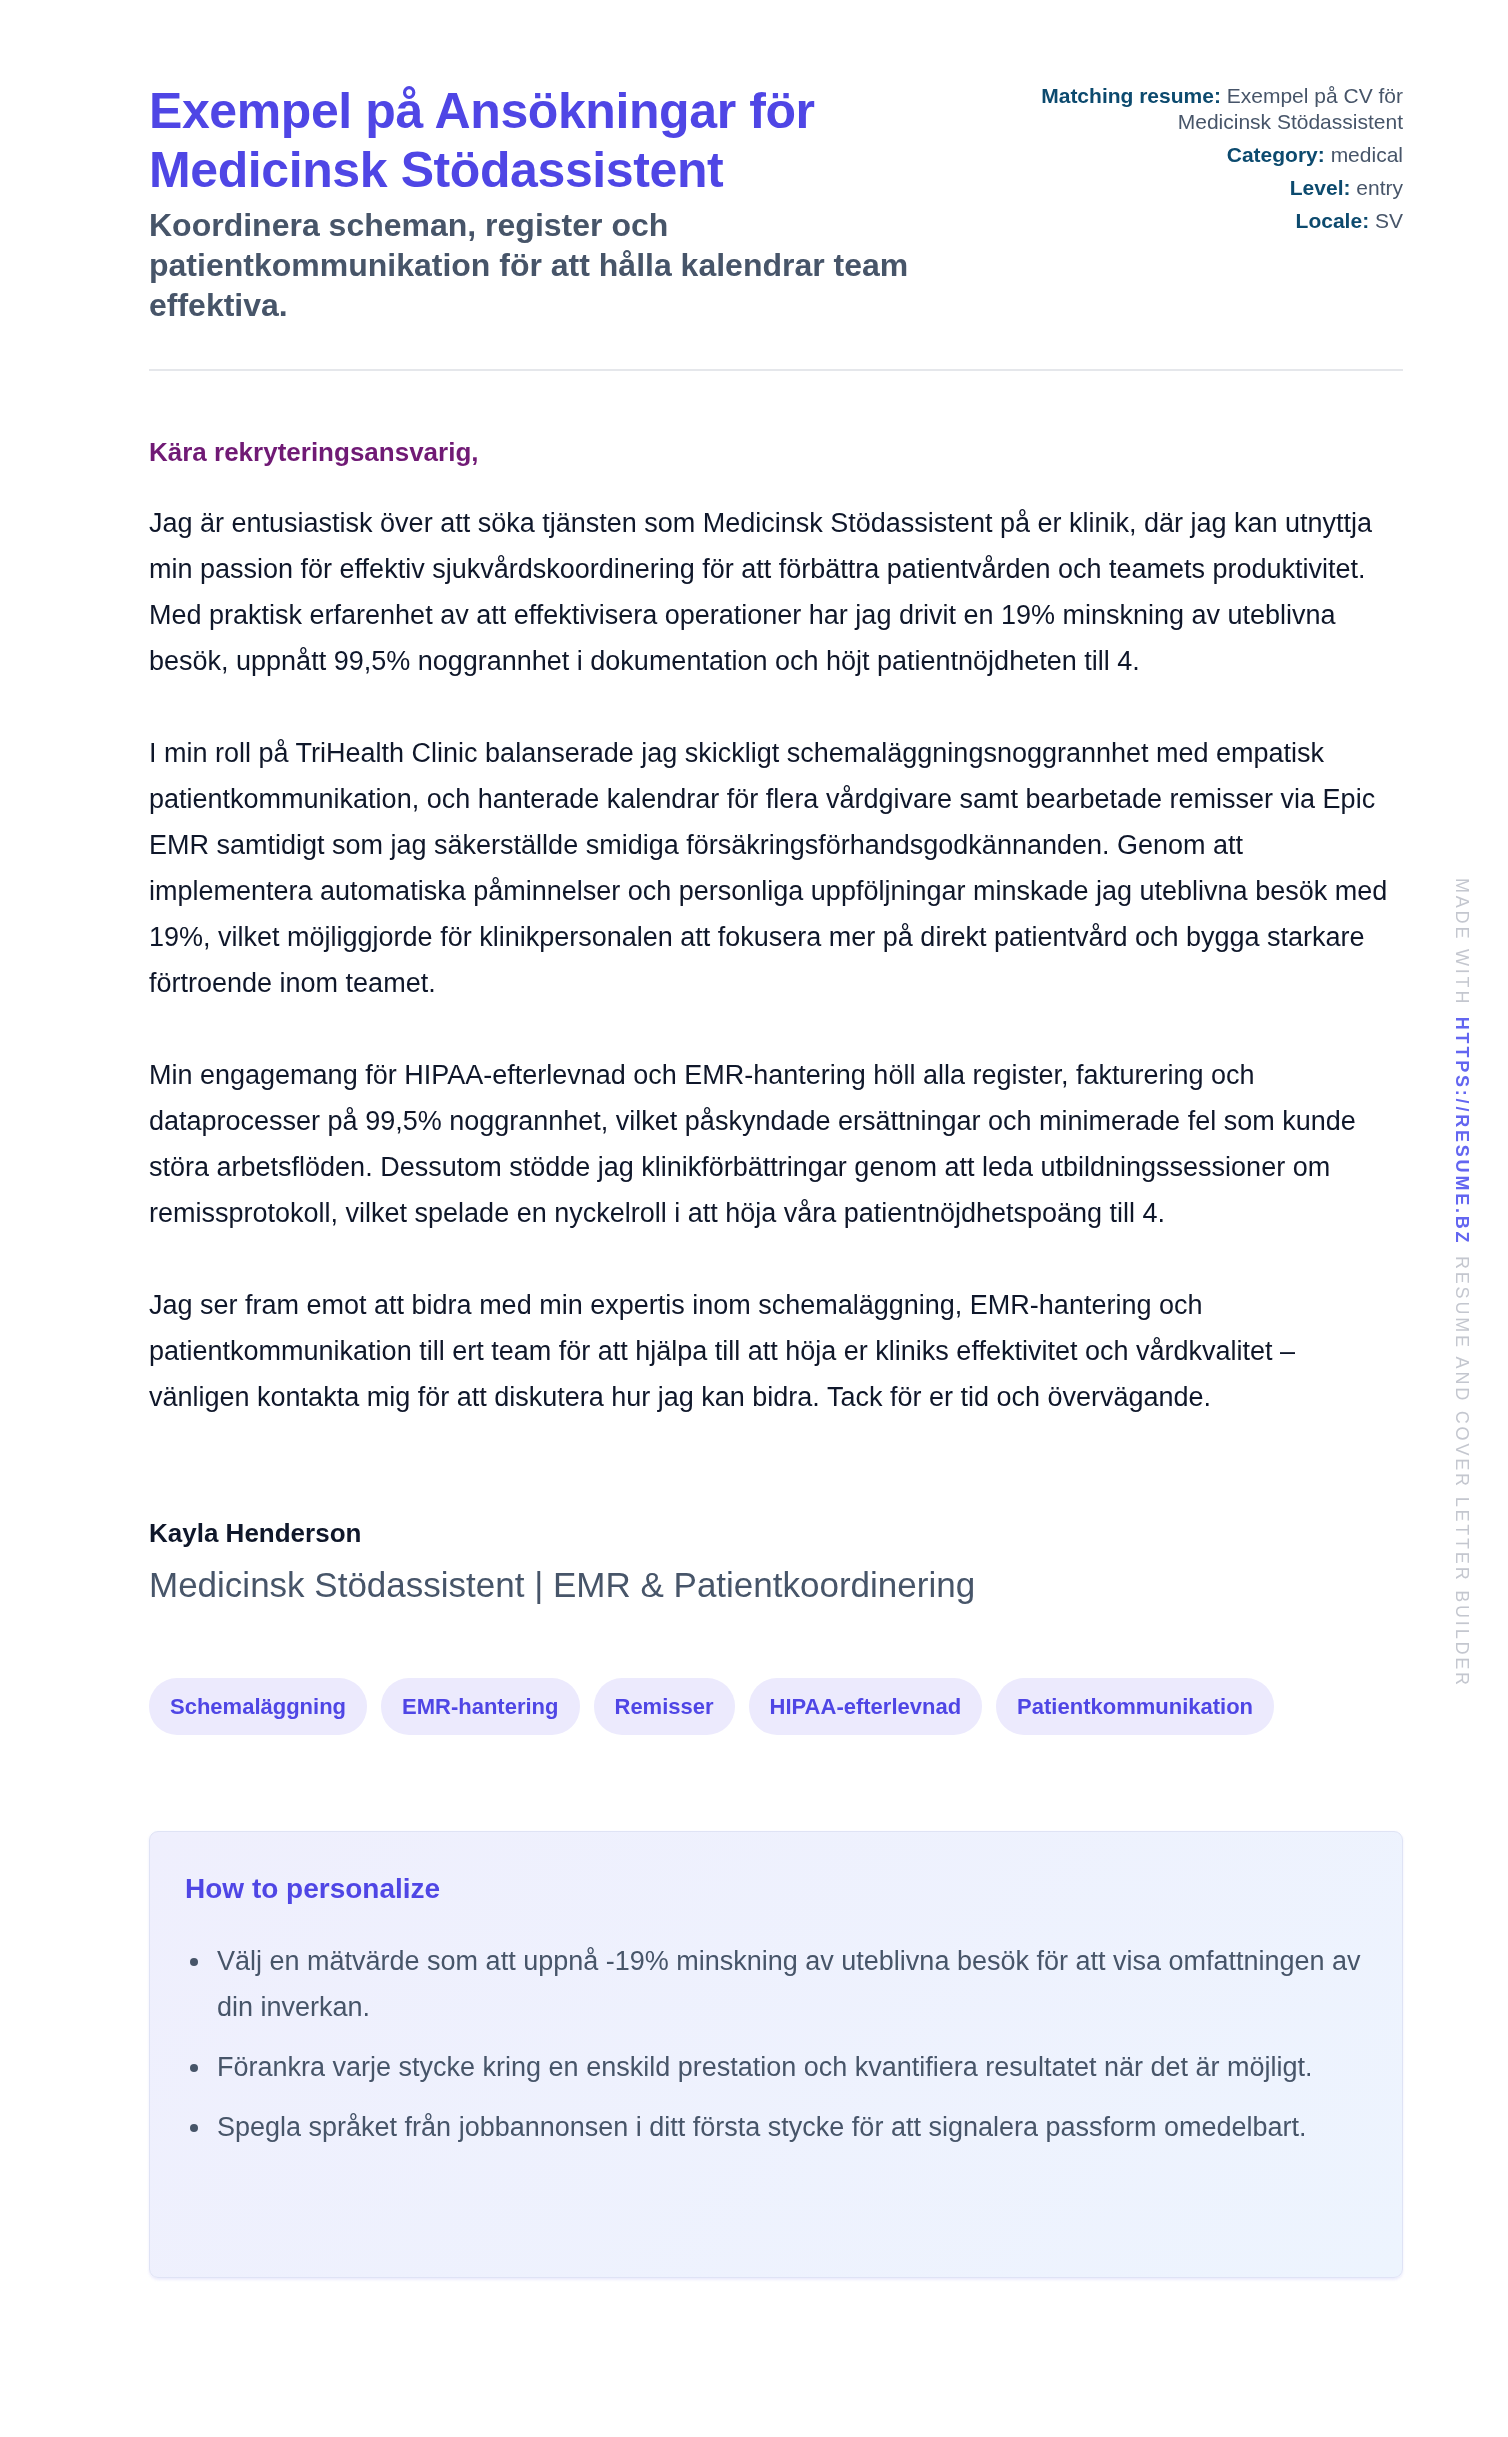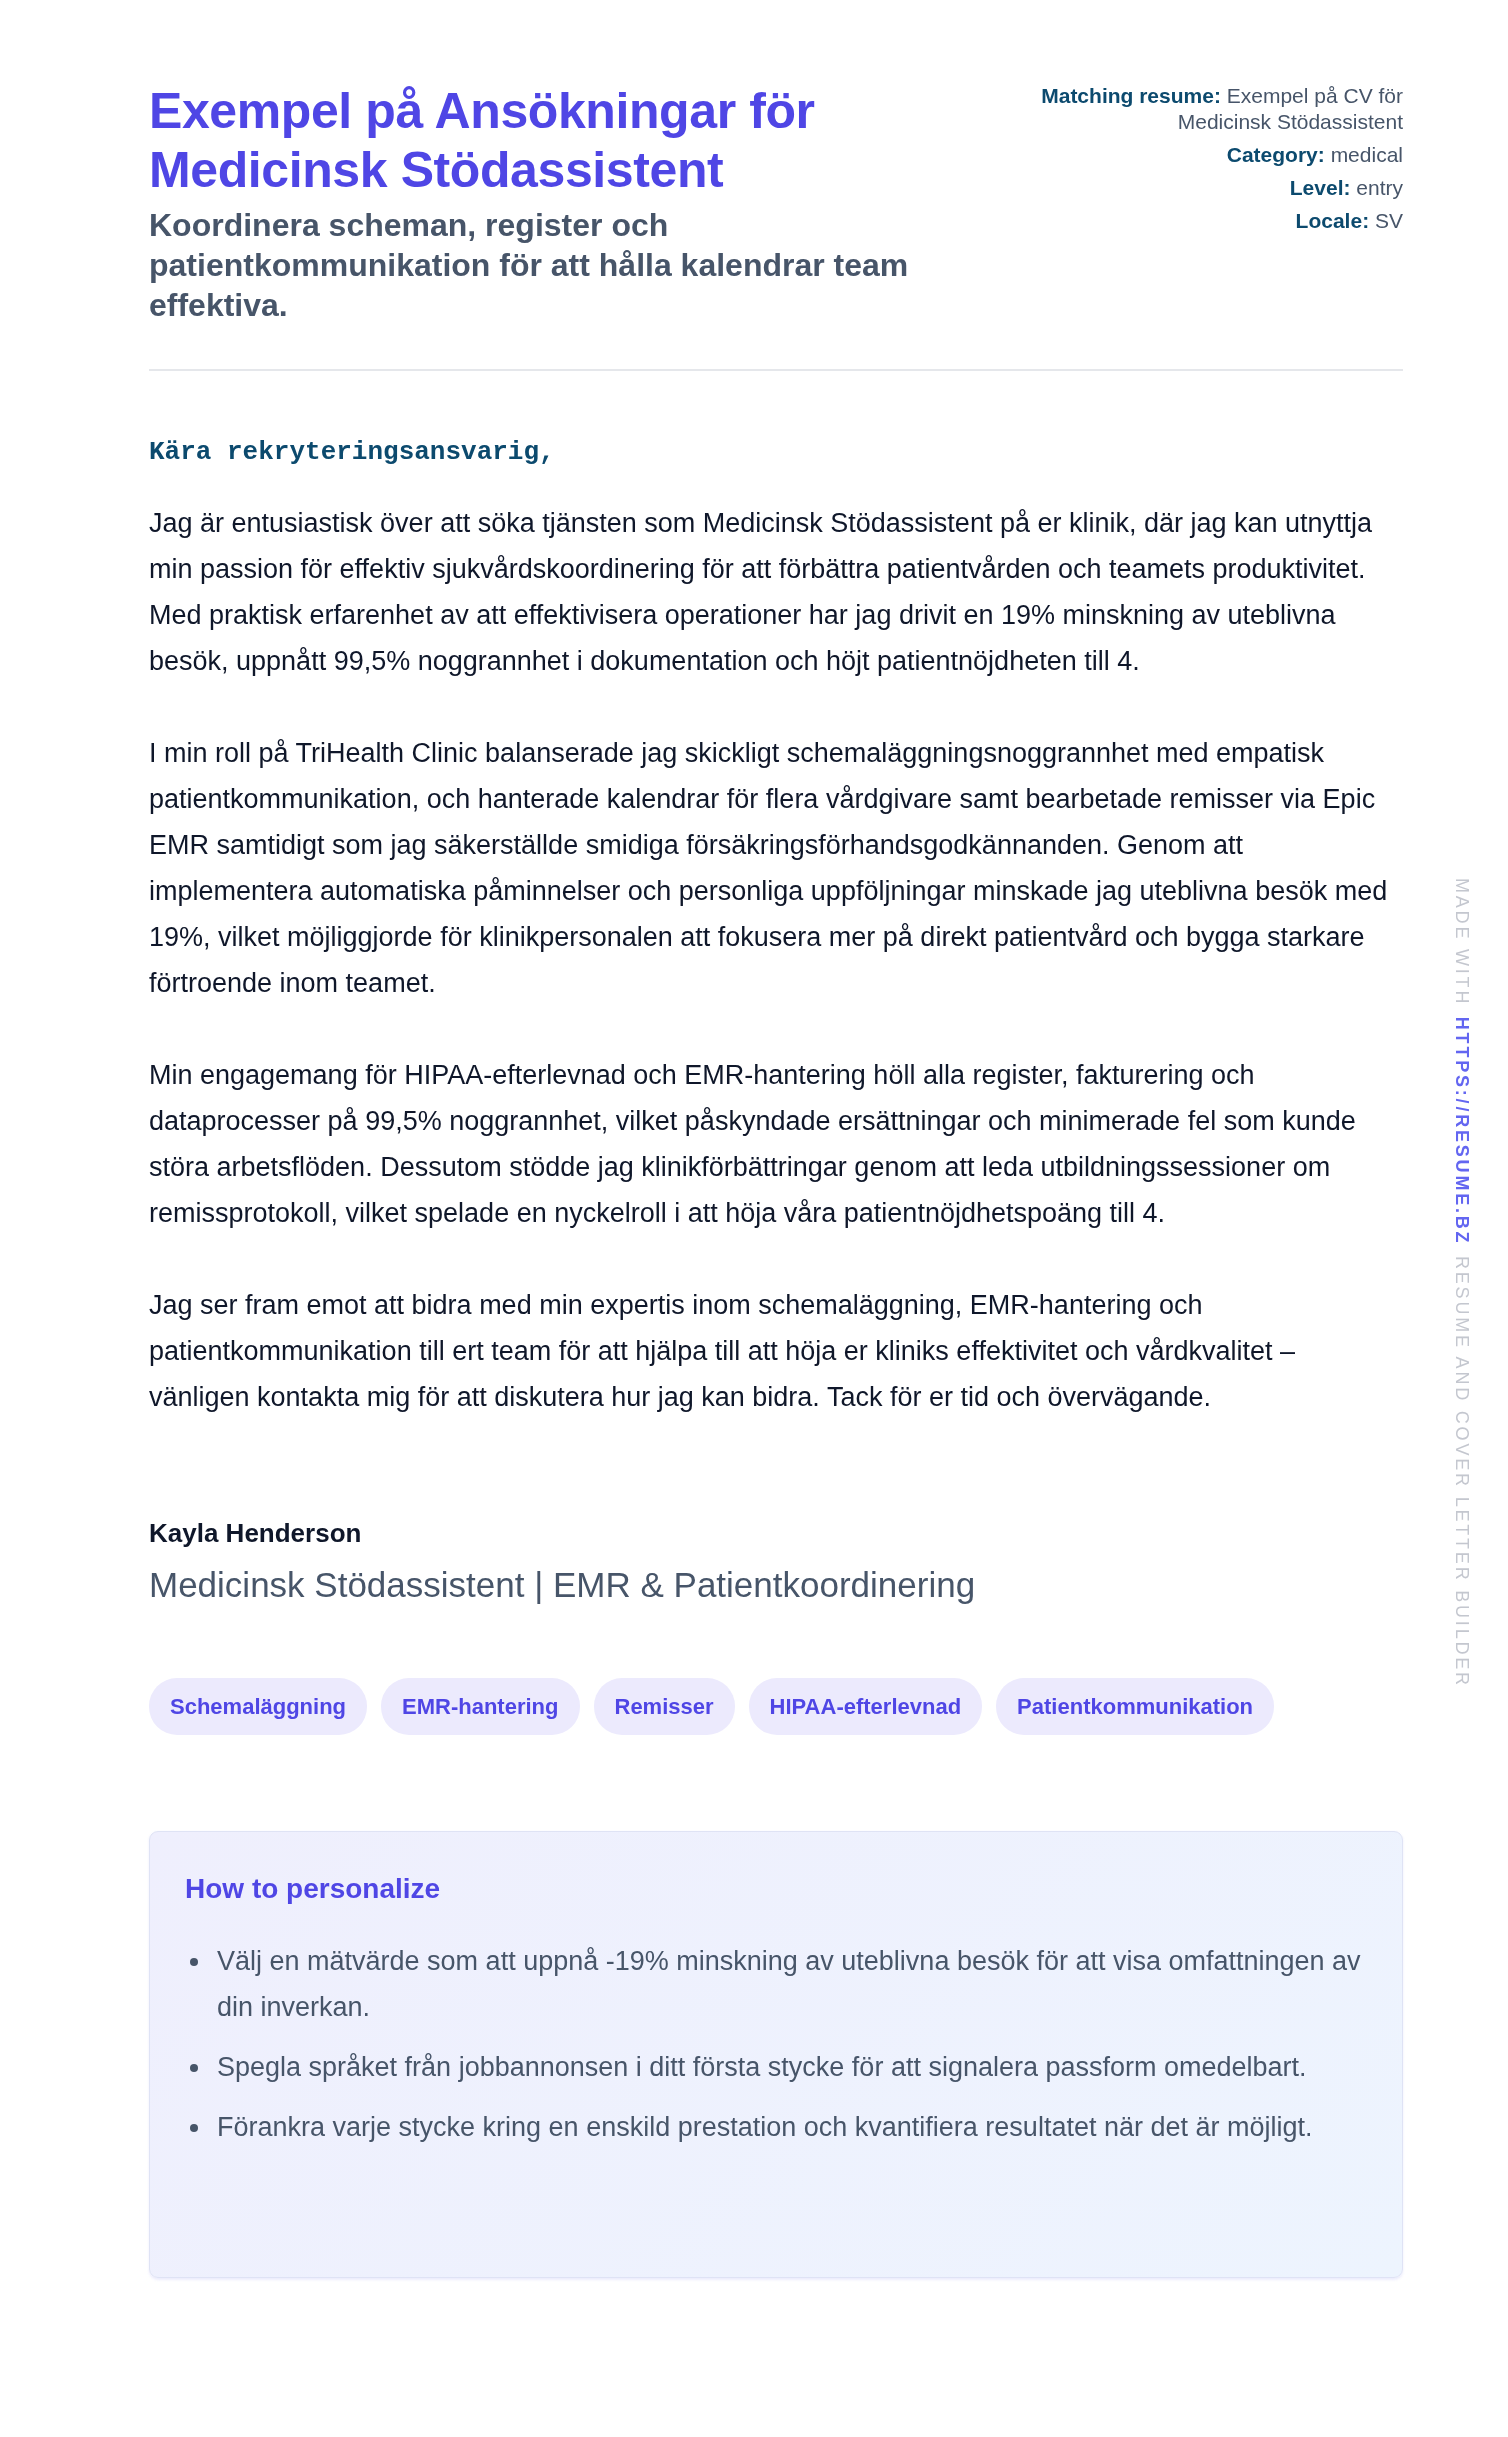--- a/index.html
+++ b/index.html
@@ -70,22 +70,21 @@
       right: 0;
       bottom: 0;
       height: 1.8px;
       background: #e5e7eb;
     }
     .greeting {
       margin: 64px 0 0 0;
       font-size: 26px;
       line-height: 35px;
       font-weight: 700;
-      color: #0c4a6e;
-      font-family: Liberation Mono, monospace;
+      color: #701a75;
     }
     .body-para {
       margin: 30px 0 0 0;
       font-size: 27px;
       line-height: 46px;
       color: #0f172a;
       width: 1254px;
     }
     .body-para + .body-para {
       margin-top: 46px;
@@ -246,25 +245,25 @@
 
   <div class="tips">
     <h2 class="tips-title">How to personalize</h2>
     <ul class="tips-list">
       <li class="tips-item">
         <span class="bullet"></span>
         <span>Välj en mätvärde som att uppnå -19% minskning av uteblivna besök för att visa omfattningen av din inverkan.</span>
       </li>
       <li class="tips-item">
         <span class="bullet"></span>
-        <span>Spegla språket från jobbannonsen i ditt första stycke för att signalera passform omedelbart.</span>
+        <span>Förankra varje stycke kring en enskild prestation och kvantifiera resultatet när det är möjligt.</span>
       </li>
       <li class="tips-item">
         <span class="bullet"></span>
-        <span>Förankra varje stycke kring en enskild prestation och kvantifiera resultatet när det är möjligt.</span>
+        <span>Spegla språket från jobbannonsen i ditt första stycke för att signalera passform omedelbart.</span>
       </li>
     </ul>
   </div>
 
 </div>
 
 <div class="side-note">
   <div class="side-note-inner">
     <span>Made with</span><span class="side-link">https://resume.bz</span><span>Resume and cover letter builder</span>
   </div>

